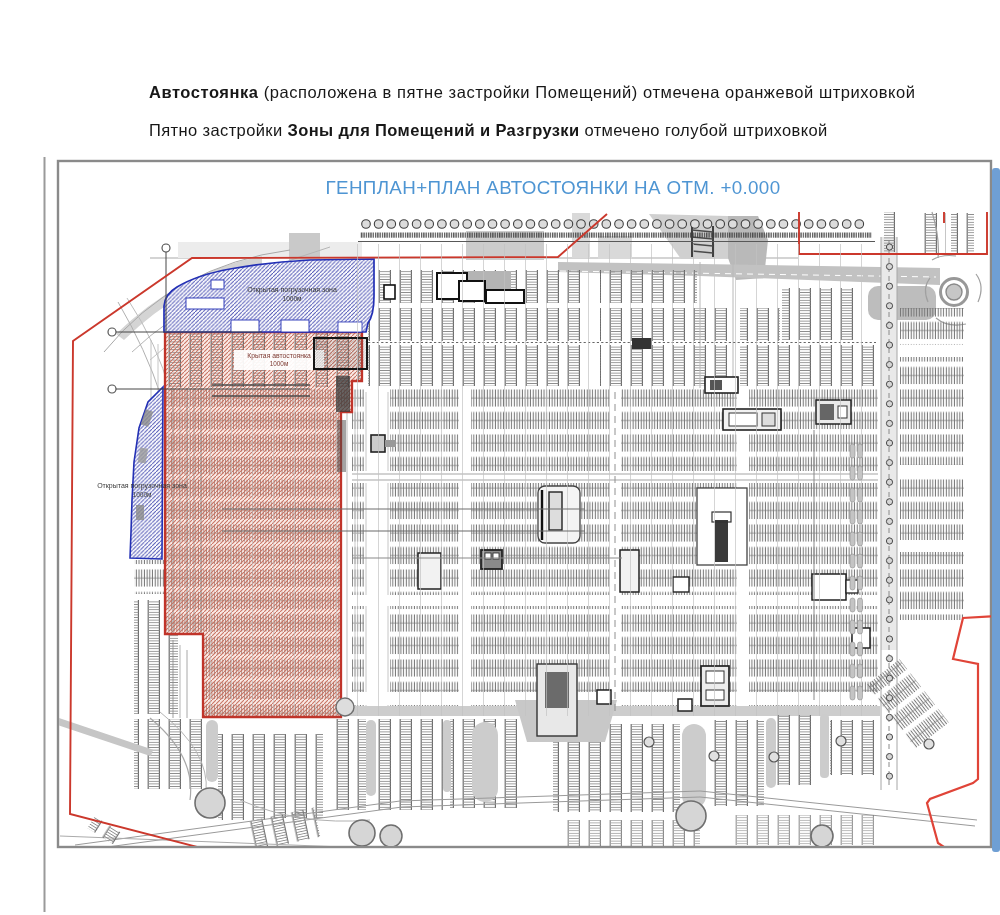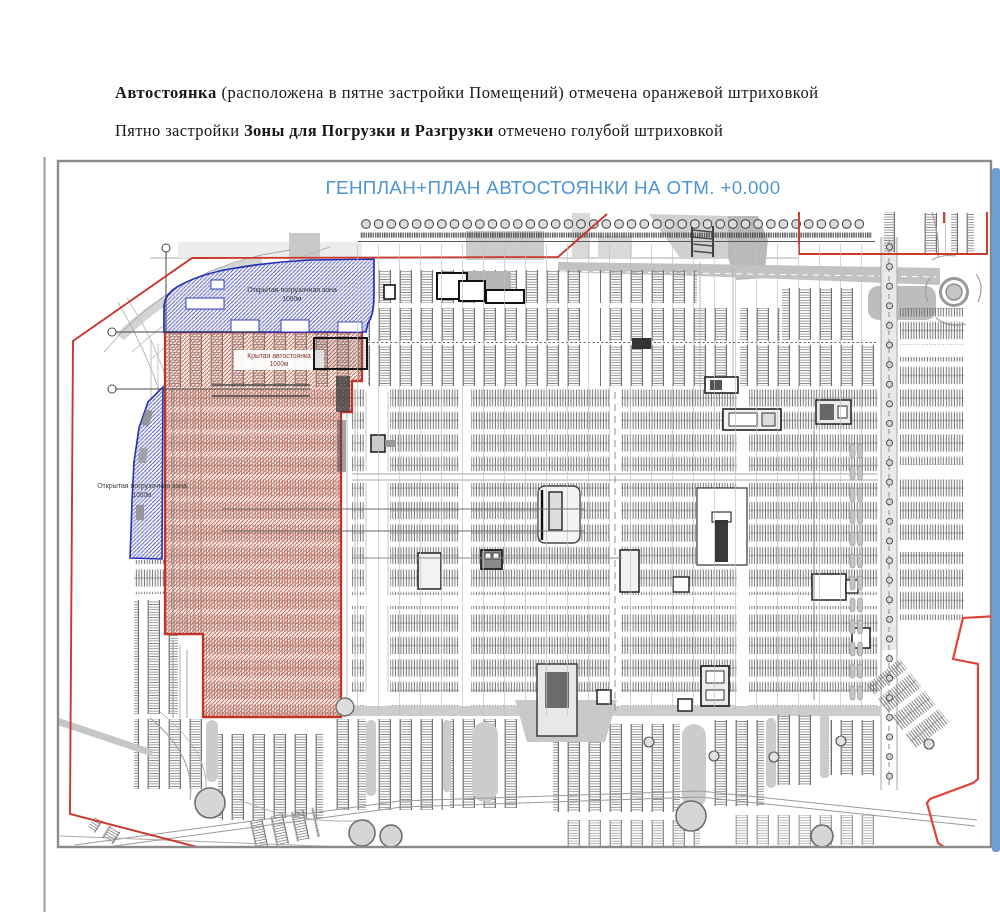--- a/index.html
+++ b/index.html
@@ -1,25 +1,25 @@
 <!DOCTYPE html>
 <html lang="ru"><head>
 <meta charset="utf-8">
 <title>Генплан</title>
 <style>
   html,body{margin:0;padding:0;background:#ffffff;}
   body{width:1000px;height:915px;position:relative;font-family:"Liberation Sans",sans-serif;overflow:hidden;}
-  .note{position:absolute;left:115px;color:#171717;font-size:16.5px;letter-spacing:0.55px;white-space:nowrap;font-family:Liberation Serif, serif;}
+  .note{position:absolute;left:149px;color:#171717;font-size:16.5px;letter-spacing:0.55px;white-space:nowrap;}
 </style>
 </head>
 <body>
 
 <div class="note" style="top:83px;"><b>Автостоянка</b> (расположена в пятне застройки Помещений) отмечена оранжевой штриховкой</div>
 
-<div class="note" style="top:121px;letter-spacing:0.38px;">Пятно застройки <b>Зоны для Погрузки и Разгрузки</b> отмечено голубой штриховкой</div>
+<div class="note" style="top:121px;letter-spacing:0.38px;">Пятно застройки <b>Зоны для Помещений и Разгрузки</b> отмечено голубой штриховкой</div>
 
 <svg width="1000" height="915" viewBox="0 0 1000 915" style="position:absolute;left:0;top:0;" xmlns="http://www.w3.org/2000/svg">
 <defs>
 <clipPath id="frameclip">
         <rect x="59" y="162" width="932" height="684"></rect>
       </clipPath>
 <pattern id="vc" width="21" height="2.6" patternUnits="userSpaceOnUse">
  <line x1="1.2" y1="0" x2="1.2" y2="2.6" stroke="#686868" stroke-width="1.15"></line>
  <line x1="12.4" y1="0" x2="12.4" y2="2.6" stroke="#686868" stroke-width="1.15"></line>
  <line x1="1.2" y1="1.3" x2="12.4" y2="1.3" stroke="#8e8e8e" stroke-width="0.9"></line>

